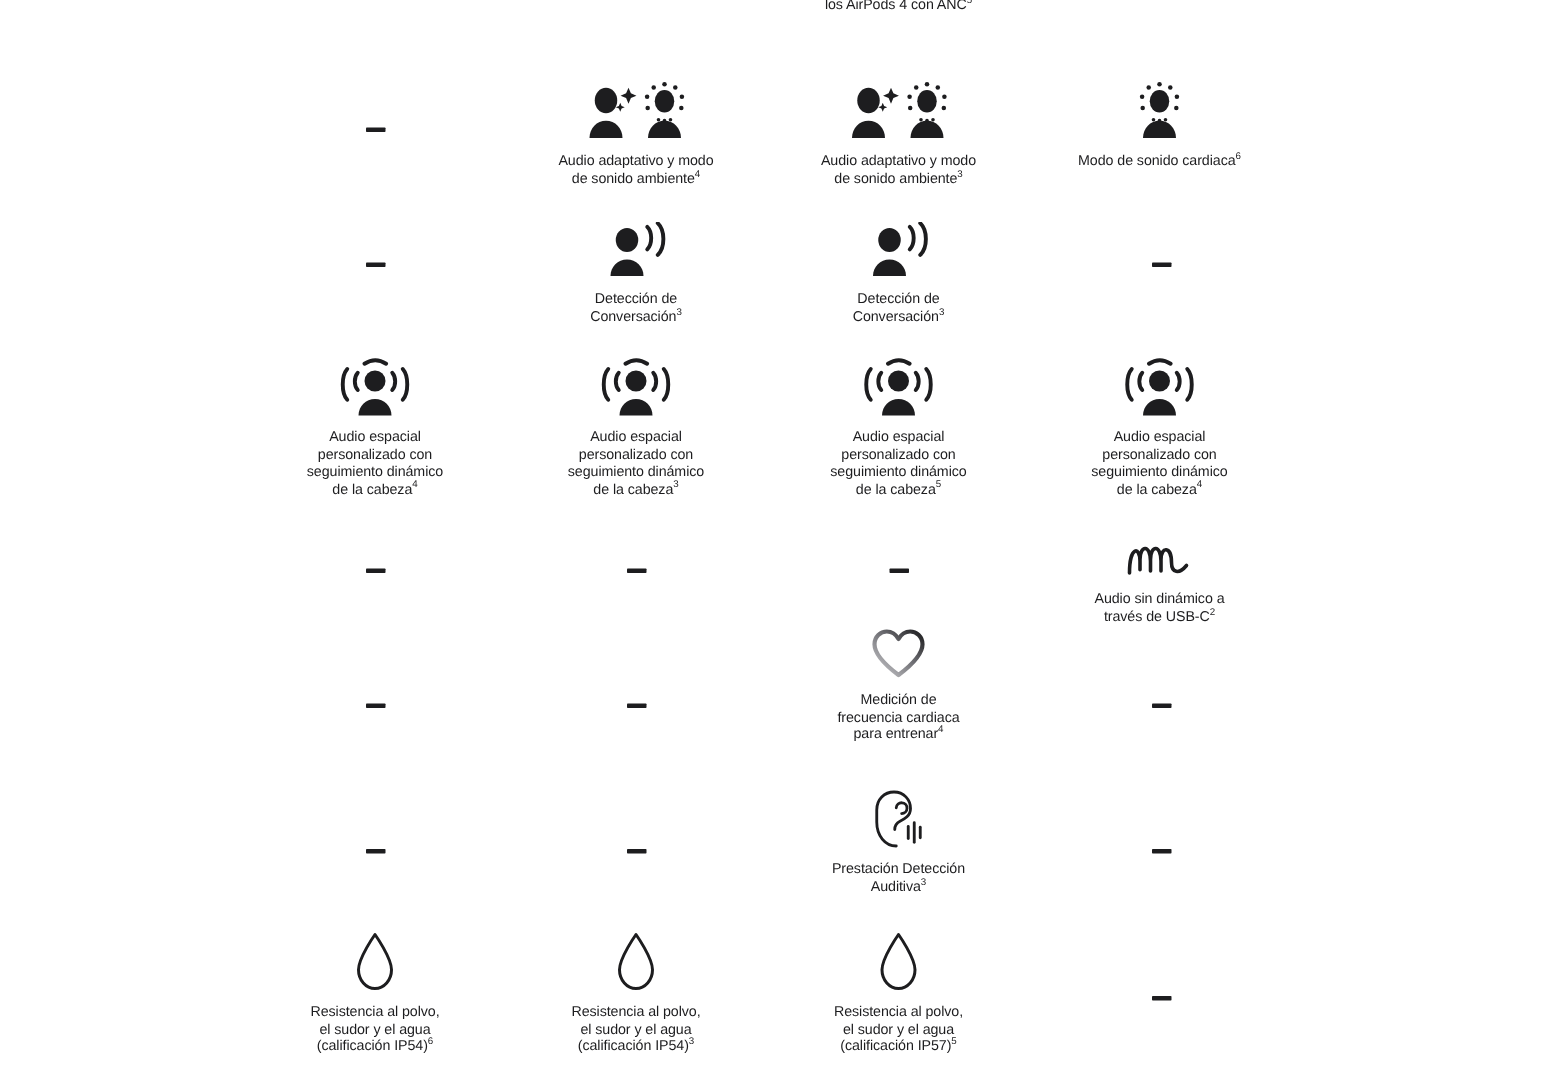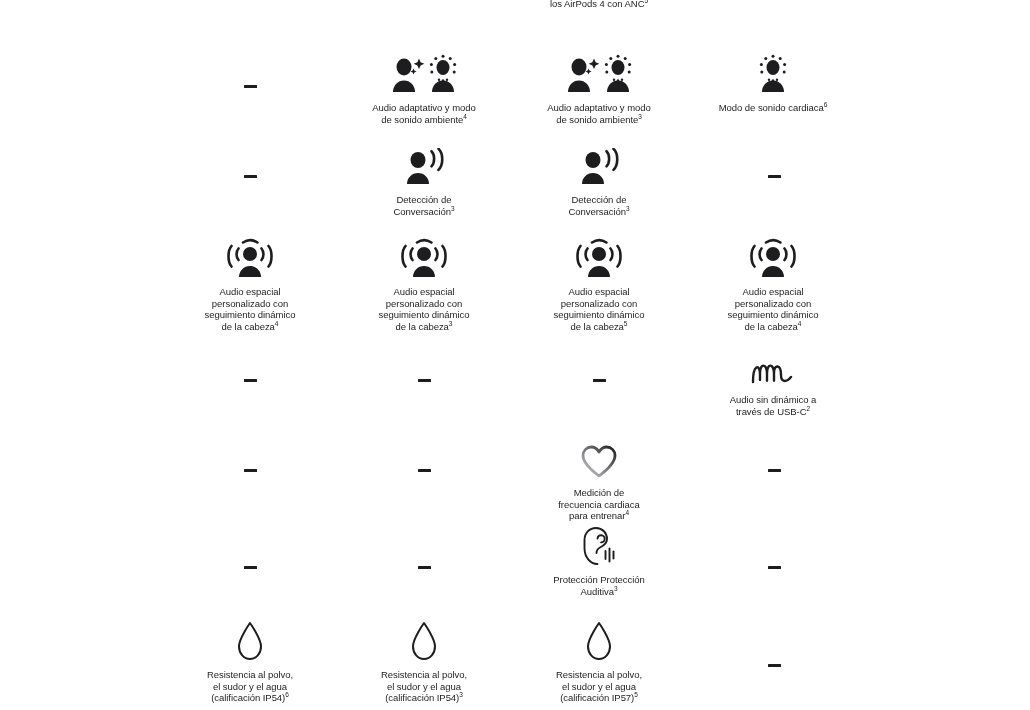--- a/index.html
+++ b/index.html
@@ -286,21 +286,21 @@
         <path d="M3 22 C3 4, 10 4, 10 14 C10 22, 10 22, 10 13 C10 3, 17 3, 17 14 C17 23, 17 23, 17 13 C17 3, 24 3, 24 14 C24 23, 24 23, 24 13 C24 4, 31 4, 31 15 C31 22, 36 23, 41 17" fill="none" stroke="#1d1d1f" stroke-width="2.4" stroke-linecap="round" stroke-linejoin="round"></path>
       </svg>
     </div>
     <div class="caption"><span>Audio sin dinámico a
 través de USB-C</span><sup>2</sup></div>
   </div>
 
   <div class="dash" style="left:244px; top:469px"></div>
   <div class="dash" style="left:418px; top:469px"></div>
 
-  <div class="cell col3" style="top:433px">
+  <div class="cell col3" style="top:407px">
     <div class="icon-wrap">
       <svg width="36" height="34" viewBox="0 0 36 34">
         <defs>
           <linearGradient id="hrg" x1="0" y1="1" x2="1" y2="0">
             <stop offset="0%" stop-color="#cfcfd2"></stop>
             <stop offset="55%" stop-color="#6e6e73"></stop>
             <stop offset="100%" stop-color="#1d1d1f"></stop>
           </linearGradient>
         </defs>
         <path d="M18 31 C6 22, 2 15.5, 2 10.5 C2 5.5, 6 2, 10.2 2 C13.4 2, 16.3 4, 18 7 C19.7 4, 22.6 2, 25.8 2 C30 2, 34 5.5, 34 10.5 C34 15.5, 30 22, 18 31 Z" fill="none" stroke="url(#hrg)" stroke-width="2.8" stroke-linejoin="round"></path>
@@ -323,21 +323,21 @@
           <path d="M18.5 38 C11 38, 5.5 31, 5.5 22 L5.5 14 C5.5 7, 10.5 2, 17 2 C23.5 2, 28 7, 28 13 C28 18, 24 20, 21 21.5 C18.5 22.8, 17.5 24.5, 17.5 27"></path>
           <path d="M18.5 12.5 a3.6 3.6 0 1 1 3.6 3.9"></path>
         </g>
         <g stroke="#1d1d1f" stroke-width="1.9" stroke-linecap="round">
           <line x1="26.5" y1="25" x2="26.5" y2="33"></line>
           <line x1="30.5" y1="22.5" x2="30.5" y2="35.5"></line>
           <line x1="34.5" y1="25.5" x2="34.5" y2="32.5"></line>
         </g>
       </svg>
     </div>
-    <div class="caption"><span>Protección Protección
+    <div class="caption"><span>Prestación Detección
 Auditiva</span><sup>3</sup></div>
   </div>
 
   <div class="dash" style="left:768px; top:566px"></div>
 
   <div class="cell col1" style="top:615px">
     <div class="icon-wrap">
       <svg width="28" height="40" viewBox="0 0 28 40">
         <path d="M14 2 C14 2, 3 17.5, 3 25.5 C3 32.4, 7.9 38, 14 38 C20.1 38, 25 32.4, 25 25.5 C25 17.5, 14 2, 14 2 Z" fill="none" stroke="#1d1d1f" stroke-width="2" stroke-linejoin="round"></path>
       </svg>

